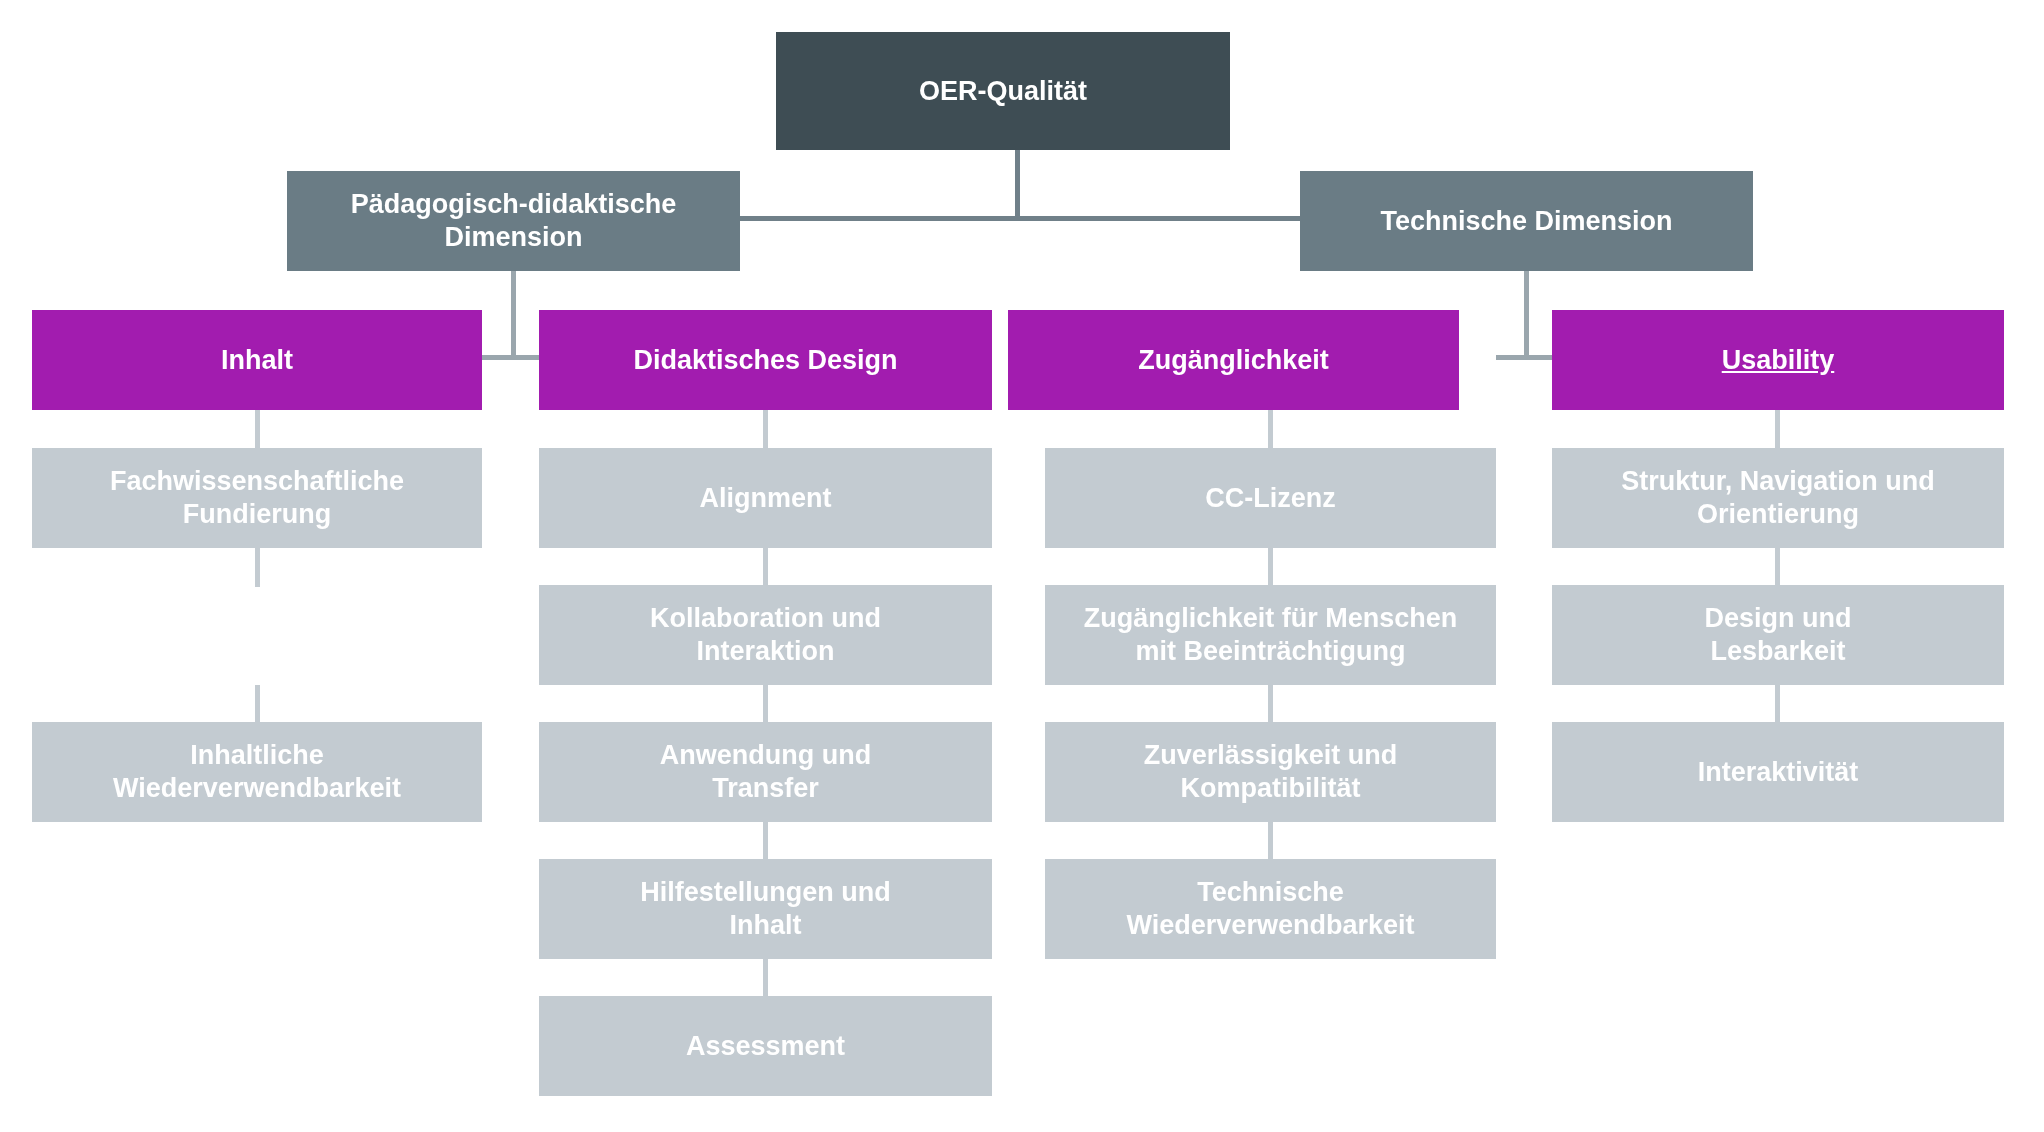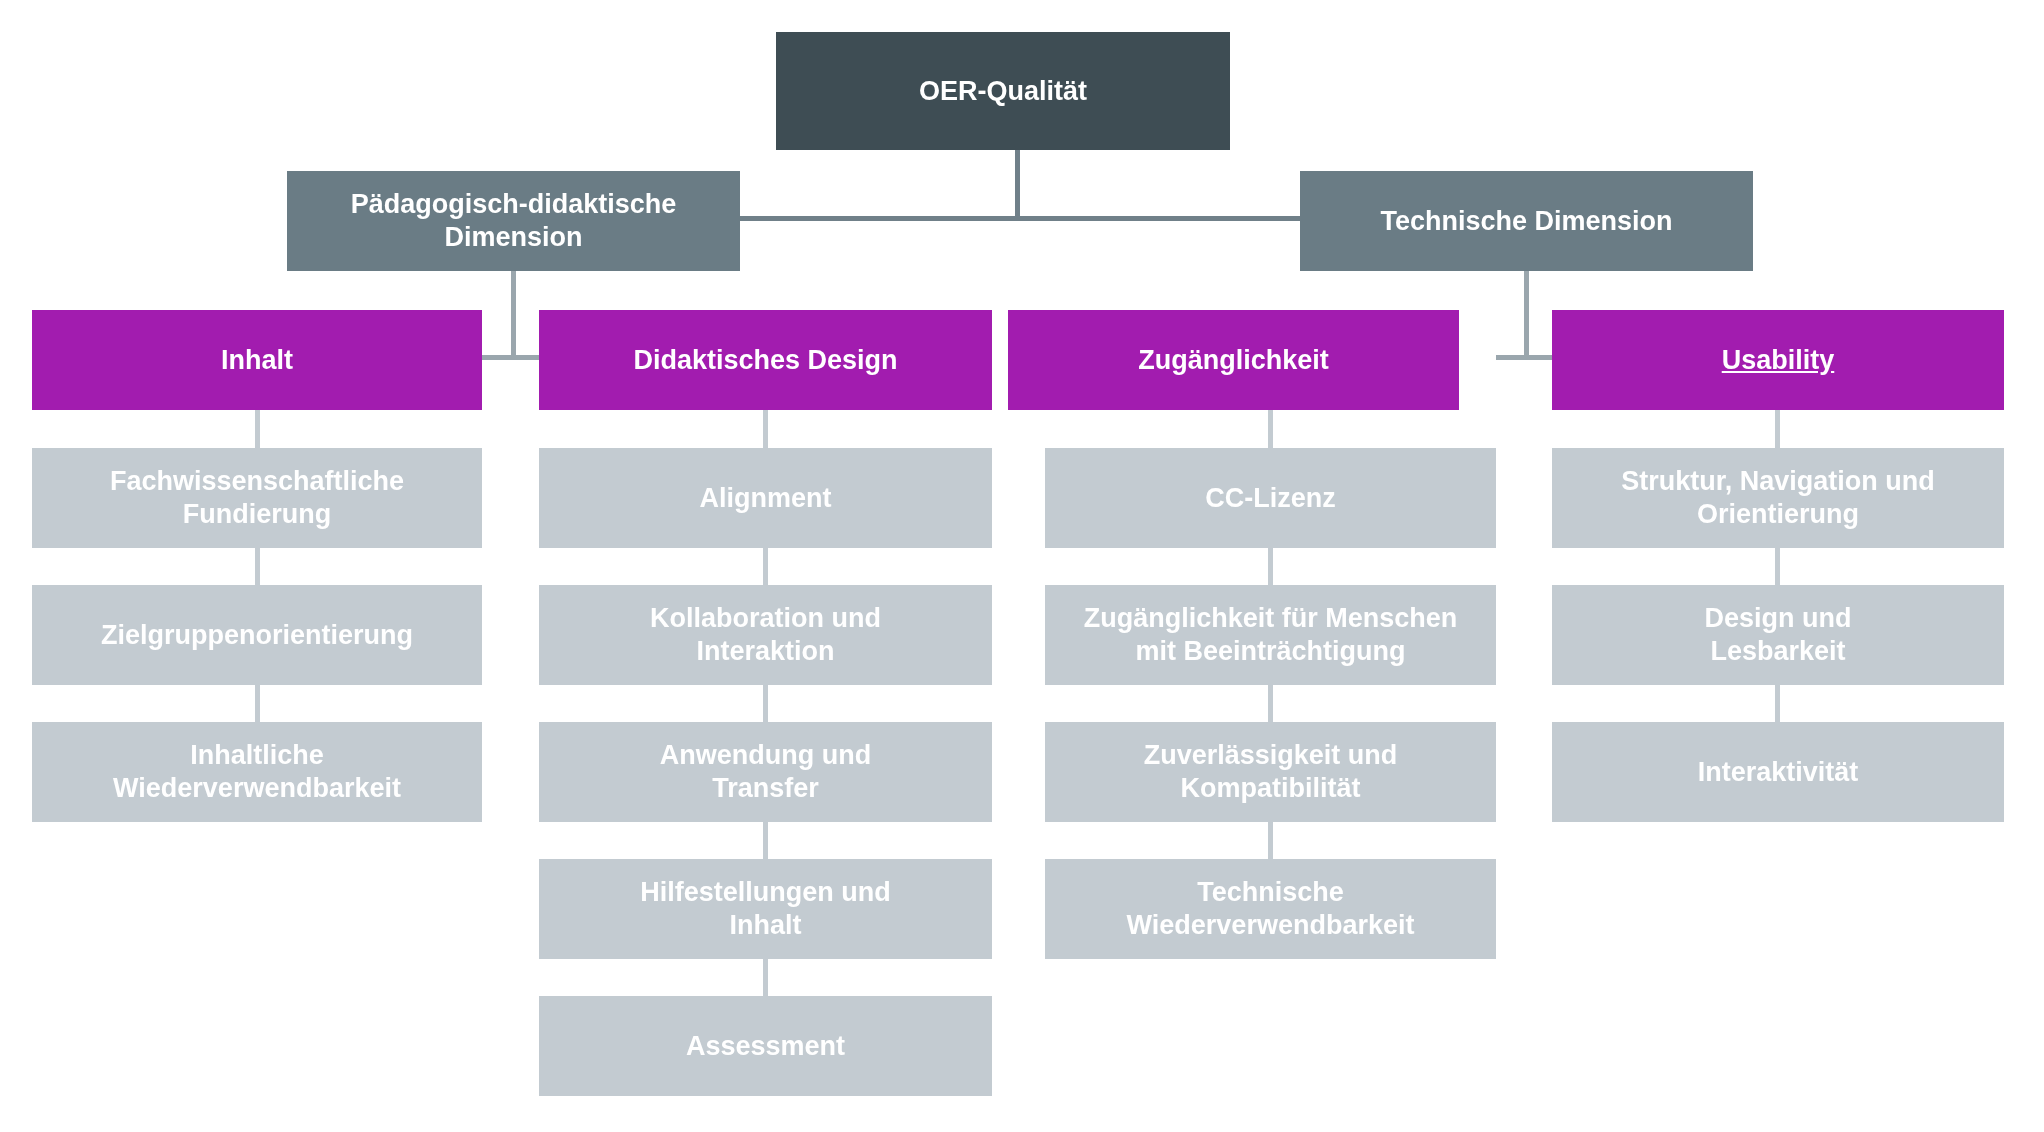--- a/index.html
+++ b/index.html
@@ -77,21 +77,20 @@
 Dimension</div>
   <div class="box l2" style="left:1300px; top:171px; width:453px; height:100px;">Technische Dimension</div>
 
   <div class="box l3" style="left:32px; top:310px; width:450px; height:100px;">Inhalt</div>
   <div class="box l3" style="left:539px; top:310px; width:453px; height:100px;">Didaktisches Design</div>
   <div class="box l3" style="left:1008px; top:310px; width:451px; height:100px;">Zugänglichkeit</div>
   <div class="box l3" style="left:1552px; top:310px; width:452px; height:100px;text-decoration:underline;">Usability</div>
 
   <div class="box l4" style="left:32px; top:448px; width:450px; height:100px;">Fachwissenschaftliche
 Fundierung</div>
-  <div class="box l4" style="left:32px; top:585px; width:450px; height:100px;">Zielgruppenorientierung</div>
   <div class="box l4" style="left:32px; top:722px; width:450px; height:100px;">Inhaltliche
 Wiederverwendbarkeit</div>
 
   <div class="box l4" style="left:539px; top:448px; width:453px; height:100px;">Alignment</div>
   <div class="box l4" style="left:539px; top:585px; width:453px; height:100px;">Kollaboration und
 Interaktion</div>
   <div class="box l4" style="left:539px; top:722px; width:453px; height:100px;">Anwendung und
 Transfer</div>
   <div class="box l4" style="left:539px; top:859px; width:453px; height:100px;">Hilfestellungen und
 Inhalt</div>

